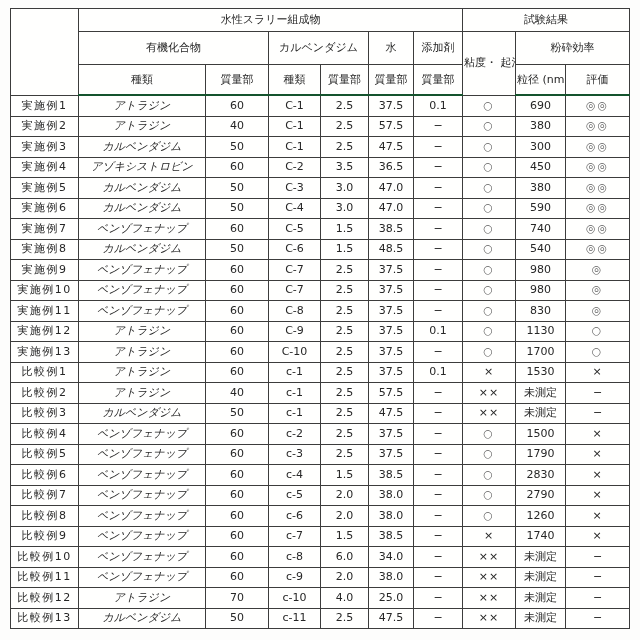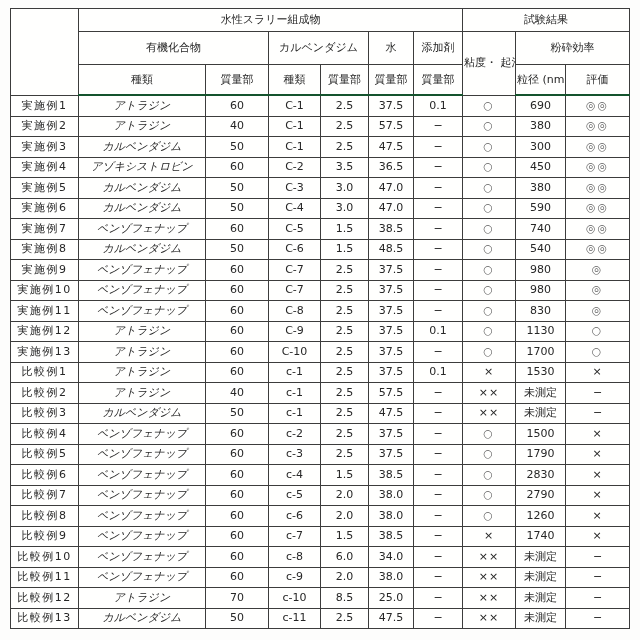--- a/index.html
+++ b/index.html
@@ -381,21 +381,21 @@
           <td>−</td>
           <td class="sym-x">××</td>
           <td>未測定</td>
           <td>−</td>
         </tr>
         <tr>
           <td class="row-label">比較例12</td>
           <td class="kana">アトラジン</td>
           <td>70</td>
           <td>c-10</td>
-          <td>8.5</td>
+          <td>4.0</td>
           <td>25.0</td>
           <td>−</td>
           <td class="sym-x">××</td>
           <td>未測定</td>
           <td>−</td>
         </tr>
         <tr>
           <td class="row-label">比較例13</td>
           <td class="kana">カルベンダジム</td>
           <td>50</td>

